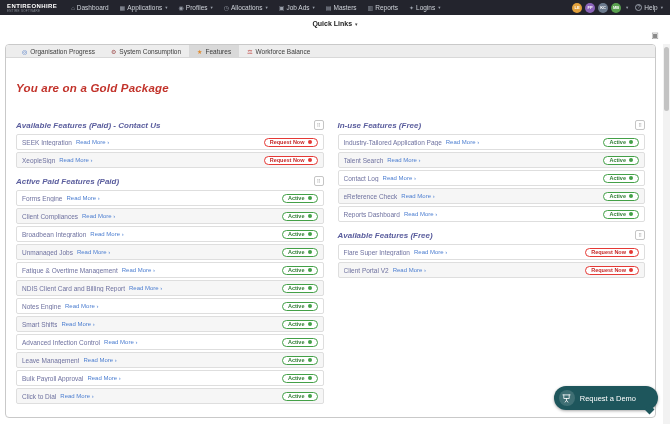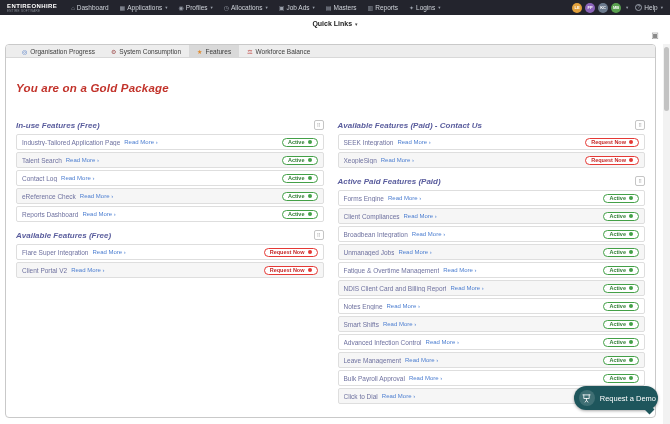--- a/index.html
+++ b/index.html
@@ -49,21 +49,21 @@
   .rm { font-size:6px; color:#4d7fd1; white-space:nowrap; cursor:pointer; text-decoration:none; }
   .chev { font-size:6px; }
   .pill { flex:none; display:flex; align-items:center; gap:3px; border-radius:8px; padding:0 5px; height:9px; font-size:5.5px; font-weight:bold; background:#fff; cursor:pointer; }
   .pill.active { border:1px solid #43a047; color:#2e7d32; }
   .pill.request { border:1px solid #e53935; color:#c62828; }
   .dot { width:4px; height:4px; border-radius:50%; }
   .pill.active .dot { background:#43a047; }
   .pill.request .dot { background:#e53935; }
 
   
-  .demo { position:absolute; right:12px; bottom:14px; background:#1e565c; color:#fff; display:flex; align-items:center; gap:5px; padding:4px 2px 4px 5px; border-radius:14px; box-shadow:0 1px 3px rgba(0,0,0,.35); cursor:pointer; z-index:6; }
+  .demo { position:absolute; right:12px; bottom:14px; background:#1e565c; color:#fff; display:flex; align-items:center; gap:5px; padding:4px 22px 4px 5px; border-radius:14px; box-shadow:0 1px 3px rgba(0,0,0,.35); cursor:pointer; z-index:6; }
   .demo::after { content:""; position:absolute; right:5px; bottom:-3px; width:7px; height:7px; background:#1e565c; transform:rotate(45deg); }
   .demo-icon { width:16px; height:16px; border-radius:50%; background:rgba(255,255,255,.15); display:flex; align-items:center; justify-content:center; }
   .demo-label { font-size:7.5px; }
 
   
   .scrollbar { position:absolute; top:44px; right:0; bottom:0; width:7px; background:#f2f2f2; cursor:pointer; z-index:4; }
   .scroll-thumb { position:absolute; top:3px; left:1px; width:5px; height:64px; background:#c3c3c3; border-radius:3px; cursor:grab; }
 </style>
 </head>
 <body>
@@ -149,20 +149,174 @@
         <span class="tab-icon" style="color:#e08a2e">★</span>
         <span>Features</span>
       </div>
       <div class="tab">
         <span class="tab-icon" style="color:#c0504d">⚖</span>
         <span>Workforce Balance</span>
       </div>
     </div>
   <h1 class="headline">You are on a Gold Package</h1>
   <div class="cols">
+    <div class="col" id="col-right">
+        <div class="sec-head">
+          <span class="sec-title">Available Features (Paid) - Contact Us</span>
+          <span class="handle">⠿</span>
+        </div>
+        <div class="rows">
+          <div class="frow">
+            <span class="fleft">
+              <span class="fname">SEEK Integration</span>
+              <a class="rm">Read More <span class="chev">›</span></a>
+            </span>
+            <span class="pill request">
+              <span>Request Now</span>
+              <span class="dot"></span>
+            </span>
+          </div>
+          <div class="frow">
+            <span class="fleft">
+              <span class="fname">XeopleSign</span>
+              <a class="rm">Read More <span class="chev">›</span></a>
+            </span>
+            <span class="pill request">
+              <span>Request Now</span>
+              <span class="dot"></span>
+            </span>
+          </div>
+        </div>
+        <div class="sec-head">
+          <span class="sec-title">Active Paid Features (Paid)</span>
+          <span class="handle">⠿</span>
+        </div>
+        <div class="rows">
+          <div class="frow">
+            <span class="fleft">
+              <span class="fname">Forms Engine</span>
+              <a class="rm">Read More <span class="chev">›</span></a>
+            </span>
+            <span class="pill active">
+              <span>Active</span>
+              <span class="dot"></span>
+            </span>
+          </div>
+          <div class="frow">
+            <span class="fleft">
+              <span class="fname">Client Compliances</span>
+              <a class="rm">Read More <span class="chev">›</span></a>
+            </span>
+            <span class="pill active">
+              <span>Active</span>
+              <span class="dot"></span>
+            </span>
+          </div>
+          <div class="frow">
+            <span class="fleft">
+              <span class="fname">Broadbean Integration</span>
+              <a class="rm">Read More <span class="chev">›</span></a>
+            </span>
+            <span class="pill active">
+              <span>Active</span>
+              <span class="dot"></span>
+            </span>
+          </div>
+          <div class="frow">
+            <span class="fleft">
+              <span class="fname">Unmanaged Jobs</span>
+              <a class="rm">Read More <span class="chev">›</span></a>
+            </span>
+            <span class="pill active">
+              <span>Active</span>
+              <span class="dot"></span>
+            </span>
+          </div>
+          <div class="frow">
+            <span class="fleft">
+              <span class="fname">Fatigue &amp; Overtime Management</span>
+              <a class="rm">Read More <span class="chev">›</span></a>
+            </span>
+            <span class="pill active">
+              <span>Active</span>
+              <span class="dot"></span>
+            </span>
+          </div>
+          <div class="frow">
+            <span class="fleft">
+              <span class="fname">NDIS Client Card and Billing Report</span>
+              <a class="rm">Read More <span class="chev">›</span></a>
+            </span>
+            <span class="pill active">
+              <span>Active</span>
+              <span class="dot"></span>
+            </span>
+          </div>
+          <div class="frow">
+            <span class="fleft">
+              <span class="fname">Notes Engine</span>
+              <a class="rm">Read More <span class="chev">›</span></a>
+            </span>
+            <span class="pill active">
+              <span>Active</span>
+              <span class="dot"></span>
+            </span>
+          </div>
+          <div class="frow">
+            <span class="fleft">
+              <span class="fname">Smart Shifts</span>
+              <a class="rm">Read More <span class="chev">›</span></a>
+            </span>
+            <span class="pill active">
+              <span>Active</span>
+              <span class="dot"></span>
+            </span>
+          </div>
+          <div class="frow">
+            <span class="fleft">
+              <span class="fname">Advanced Infection Control</span>
+              <a class="rm">Read More <span class="chev">›</span></a>
+            </span>
+            <span class="pill active">
+              <span>Active</span>
+              <span class="dot"></span>
+            </span>
+          </div>
+          <div class="frow">
+            <span class="fleft">
+              <span class="fname">Leave Management</span>
+              <a class="rm">Read More <span class="chev">›</span></a>
+            </span>
+            <span class="pill active">
+              <span>Active</span>
+              <span class="dot"></span>
+            </span>
+          </div>
+          <div class="frow">
+            <span class="fleft">
+              <span class="fname">Bulk Payroll Approval</span>
+              <a class="rm">Read More <span class="chev">›</span></a>
+            </span>
+            <span class="pill active">
+              <span>Active</span>
+              <span class="dot"></span>
+            </span>
+          </div>
+          <div class="frow">
+            <span class="fleft">
+              <span class="fname">Click to Dial</span>
+              <a class="rm">Read More <span class="chev">›</span></a>
+            </span>
+            <span class="pill active">
+              <span>Active</span>
+              <span class="dot"></span>
+            </span>
+          </div>
+        </div>
+      </div>
     <div class="col" id="col-left">
         <div class="sec-head">
           <span class="sec-title">In-use Features (Free)</span>
           <span class="handle">⠿</span>
         </div>
         <div class="rows">
           <div class="frow">
             <span class="fleft">
               <span class="fname">Industry-Tailored Application Page</span>
               <a class="rm">Read More <span class="chev">›</span></a>
@@ -228,174 +382,20 @@
               <span class="dot"></span>
             </span>
           </div>
           <div class="frow">
             <span class="fleft">
               <span class="fname">Client Portal V2</span>
               <a class="rm">Read More <span class="chev">›</span></a>
             </span>
             <span class="pill request">
               <span>Request Now</span>
-              <span class="dot"></span>
-            </span>
-          </div>
-        </div>
-      </div>
-    <div class="col" id="col-right">
-        <div class="sec-head">
-          <span class="sec-title">Available Features (Paid) - Contact Us</span>
-          <span class="handle">⠿</span>
-        </div>
-        <div class="rows">
-          <div class="frow">
-            <span class="fleft">
-              <span class="fname">SEEK Integration</span>
-              <a class="rm">Read More <span class="chev">›</span></a>
-            </span>
-            <span class="pill request">
-              <span>Request Now</span>
-              <span class="dot"></span>
-            </span>
-          </div>
-          <div class="frow">
-            <span class="fleft">
-              <span class="fname">XeopleSign</span>
-              <a class="rm">Read More <span class="chev">›</span></a>
-            </span>
-            <span class="pill request">
-              <span>Request Now</span>
-              <span class="dot"></span>
-            </span>
-          </div>
-        </div>
-        <div class="sec-head">
-          <span class="sec-title">Active Paid Features (Paid)</span>
-          <span class="handle">⠿</span>
-        </div>
-        <div class="rows">
-          <div class="frow">
-            <span class="fleft">
-              <span class="fname">Forms Engine</span>
-              <a class="rm">Read More <span class="chev">›</span></a>
-            </span>
-            <span class="pill active">
-              <span>Active</span>
-              <span class="dot"></span>
-            </span>
-          </div>
-          <div class="frow">
-            <span class="fleft">
-              <span class="fname">Client Compliances</span>
-              <a class="rm">Read More <span class="chev">›</span></a>
-            </span>
-            <span class="pill active">
-              <span>Active</span>
-              <span class="dot"></span>
-            </span>
-          </div>
-          <div class="frow">
-            <span class="fleft">
-              <span class="fname">Broadbean Integration</span>
-              <a class="rm">Read More <span class="chev">›</span></a>
-            </span>
-            <span class="pill active">
-              <span>Active</span>
-              <span class="dot"></span>
-            </span>
-          </div>
-          <div class="frow">
-            <span class="fleft">
-              <span class="fname">Unmanaged Jobs</span>
-              <a class="rm">Read More <span class="chev">›</span></a>
-            </span>
-            <span class="pill active">
-              <span>Active</span>
-              <span class="dot"></span>
-            </span>
-          </div>
-          <div class="frow">
-            <span class="fleft">
-              <span class="fname">Fatigue &amp; Overtime Management</span>
-              <a class="rm">Read More <span class="chev">›</span></a>
-            </span>
-            <span class="pill active">
-              <span>Active</span>
-              <span class="dot"></span>
-            </span>
-          </div>
-          <div class="frow">
-            <span class="fleft">
-              <span class="fname">NDIS Client Card and Billing Report</span>
-              <a class="rm">Read More <span class="chev">›</span></a>
-            </span>
-            <span class="pill active">
-              <span>Active</span>
-              <span class="dot"></span>
-            </span>
-          </div>
-          <div class="frow">
-            <span class="fleft">
-              <span class="fname">Notes Engine</span>
-              <a class="rm">Read More <span class="chev">›</span></a>
-            </span>
-            <span class="pill active">
-              <span>Active</span>
-              <span class="dot"></span>
-            </span>
-          </div>
-          <div class="frow">
-            <span class="fleft">
-              <span class="fname">Smart Shifts</span>
-              <a class="rm">Read More <span class="chev">›</span></a>
-            </span>
-            <span class="pill active">
-              <span>Active</span>
-              <span class="dot"></span>
-            </span>
-          </div>
-          <div class="frow">
-            <span class="fleft">
-              <span class="fname">Advanced Infection Control</span>
-              <a class="rm">Read More <span class="chev">›</span></a>
-            </span>
-            <span class="pill active">
-              <span>Active</span>
-              <span class="dot"></span>
-            </span>
-          </div>
-          <div class="frow">
-            <span class="fleft">
-              <span class="fname">Leave Management</span>
-              <a class="rm">Read More <span class="chev">›</span></a>
-            </span>
-            <span class="pill active">
-              <span>Active</span>
-              <span class="dot"></span>
-            </span>
-          </div>
-          <div class="frow">
-            <span class="fleft">
-              <span class="fname">Bulk Payroll Approval</span>
-              <a class="rm">Read More <span class="chev">›</span></a>
-            </span>
-            <span class="pill active">
-              <span>Active</span>
-              <span class="dot"></span>
-            </span>
-          </div>
-          <div class="frow">
-            <span class="fleft">
-              <span class="fname">Click to Dial</span>
-              <a class="rm">Read More <span class="chev">›</span></a>
-            </span>
-            <span class="pill active">
-              <span>Active</span>
               <span class="dot"></span>
             </span>
           </div>
         </div>
       </div>
   </div>
 </main>
 
 <div class="demo">
   <span class="demo-icon">

